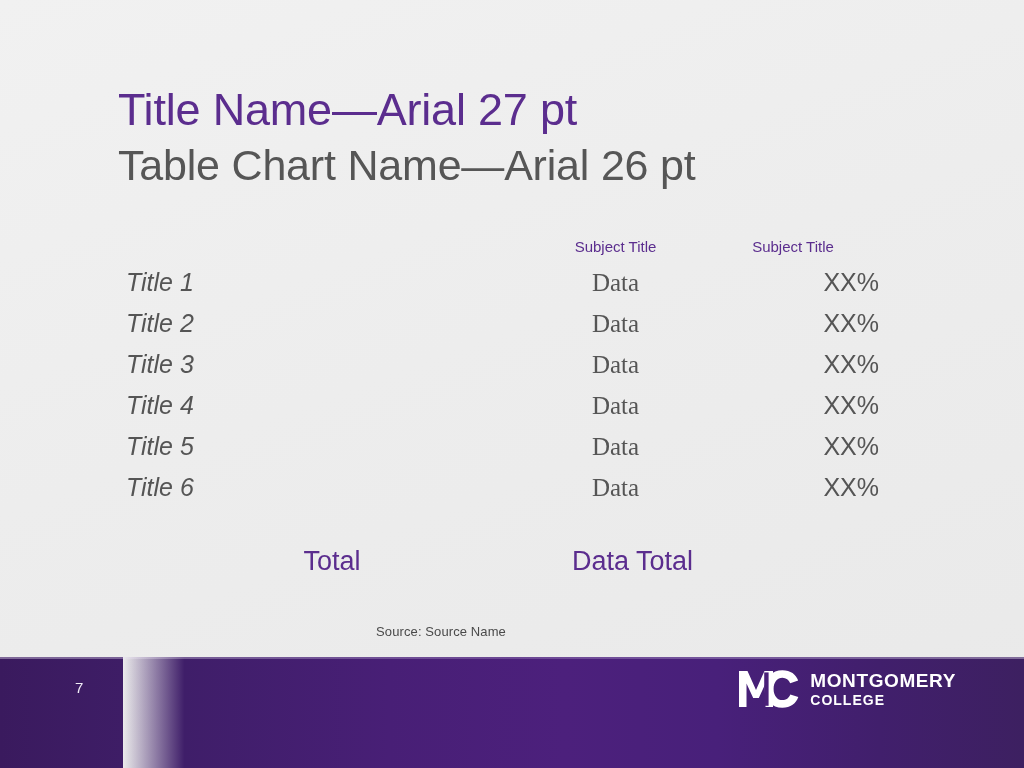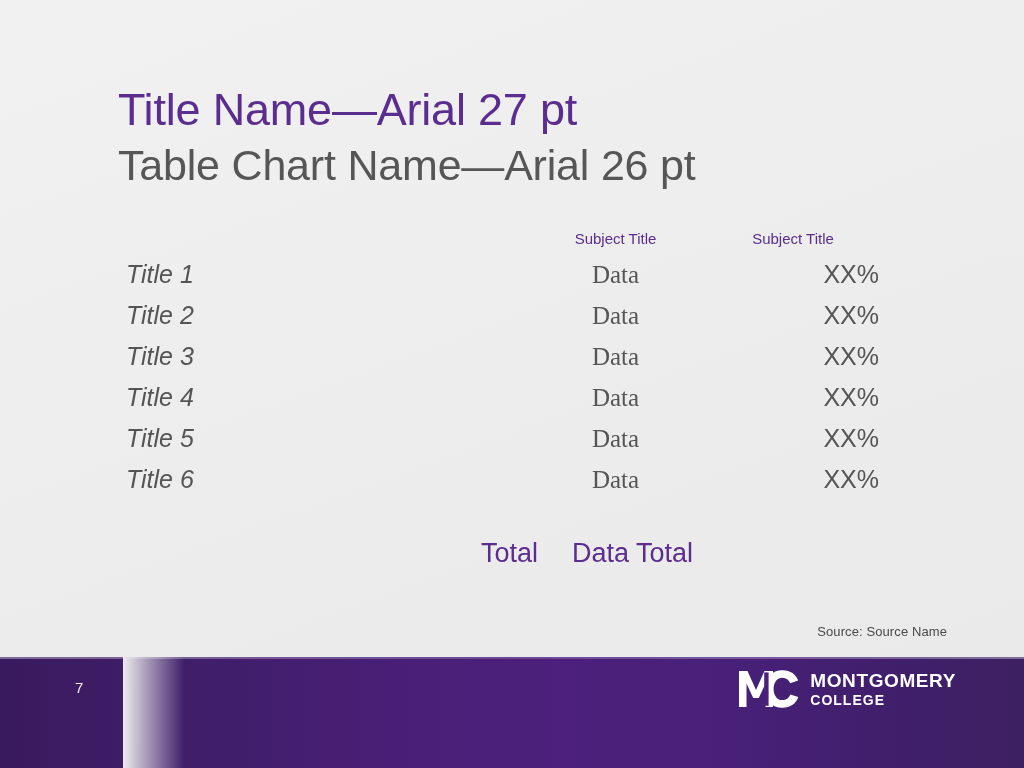--- a/index.html
+++ b/index.html
@@ -44,21 +44,21 @@
     color: #565656;
     font-weight: 400;
     letter-spacing: -0.2px;
     white-space: nowrap;
   }
 
   
   .table-wrap {
     position: absolute;
     left: 118px;
-    top: 230px;
+    top: 238px;
     width: 790px;
   }
   table.data-table {
     border-collapse: collapse;
     width: 775px;
     table-layout: fixed;
   }
   table.data-table col.c-label  { width: 420px; }
   table.data-table col.c-data   { width: 155px; }
   table.data-table col.c-pct    { width: 200px; }
@@ -91,31 +91,31 @@
   .body-row td.pct   { text-align: right; padding-right: 14px; }
 
   .spacer-row td { height: 32px; }
 
   .total-row td {
     height: 42px;
     font-size: 27px;
     color: #5b2d8e;
     font-weight: 400;
   }
-  .total-row td.label { text-align: right; padding-left: 8px; }
+  .total-row td.label { text-align: center; padding-left: 8px; }
   .total-row td.data  { text-align: right; padding-right: 0px; }
   .total-row td.pct   { text-align: right; padding-right: 14px; }
 
   
   .source-note {
     position: absolute;
     left: 0;
     top: 624px;
     width: 1012px;
-    text-align: right;
+    text-align: center;
     font-size: 13px;
     color: #4a4a4a;
     letter-spacing: 0.1px;
   }
   .source-inner {
     display: inline-block;
     transform: translateX(-65px);
   }
 
   

